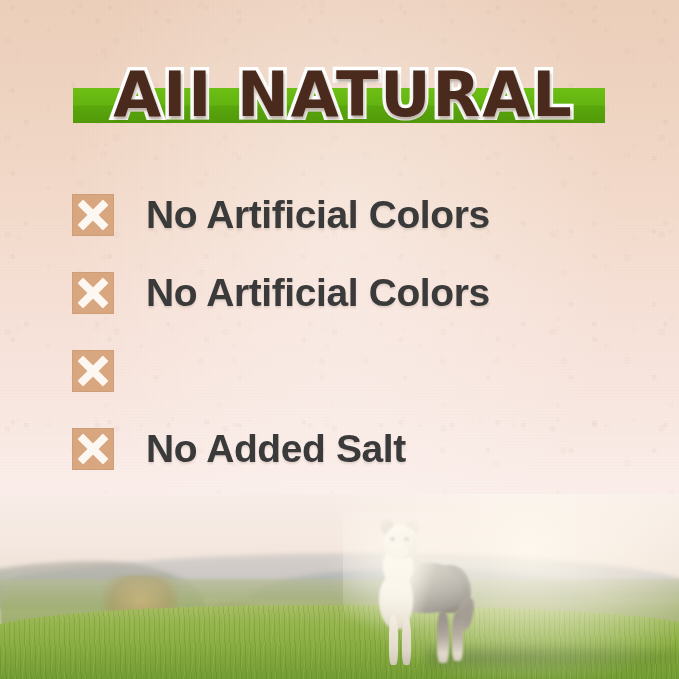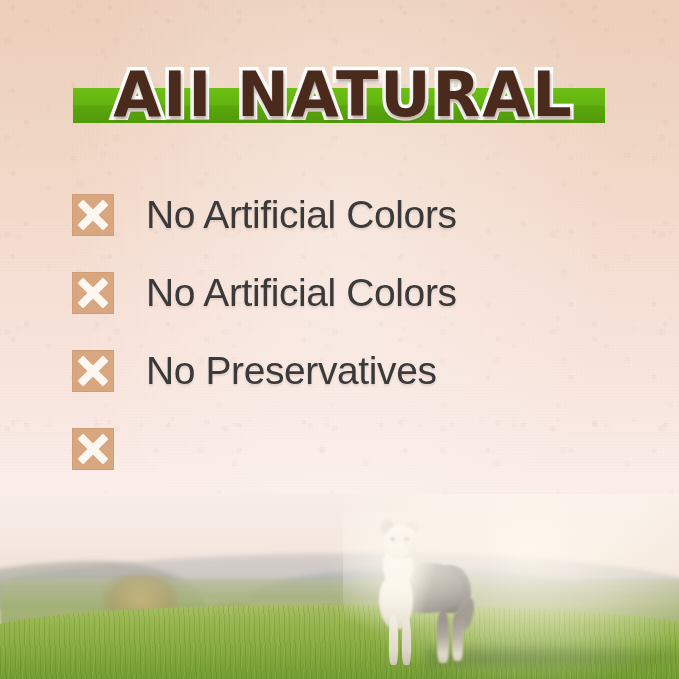--- a/index.html
+++ b/index.html
@@ -131,21 +131,21 @@
     background: #fdf7f2;
     border-radius: 1px;
   }
   .x-icon .bar.a { transform: rotate(45deg); }
   .x-icon .bar.b { transform: rotate(-45deg); }
 
   .item-label {
     margin-left: 32px;
     font-family: "Liberation Sans", sans-serif;
     font-size: 39px;
-    font-weight: normal;
+    font-weight: bold;
     letter-spacing: -.4px;
     color: #3a3a3a;
     text-shadow: 0 2px 2px rgba(120,95,85,.18);
     white-space: nowrap;
   }
 
   
   .photo {
     position: absolute;
     left: 0; right: 0;
@@ -371,28 +371,28 @@
         <span class="bar b"></span>
       </span>
       <span class="item-label">No Artificial Colors</span>
     </div>
 
     <div class="list-item">
       <span class="x-icon">
         <span class="bar a"></span>
         <span class="bar b"></span>
       </span>
-      <span class="item-label">No Preservatives</span>
     </div>
 
     <div class="list-item">
       <span class="x-icon">
         <span class="bar a"></span>
         <span class="bar b"></span>
       </span>
+      <span class="item-label">No Added Salt</span>
     </div>
 
   </div>
 
   <div class="photo">
     <div class="ph-sky"></div>
     <div class="ph-hill-far"></div>
     <div class="ph-hill-mid"></div>
     <div class="ph-hill-left"></div>
     <div class="ph-midfield"></div>

